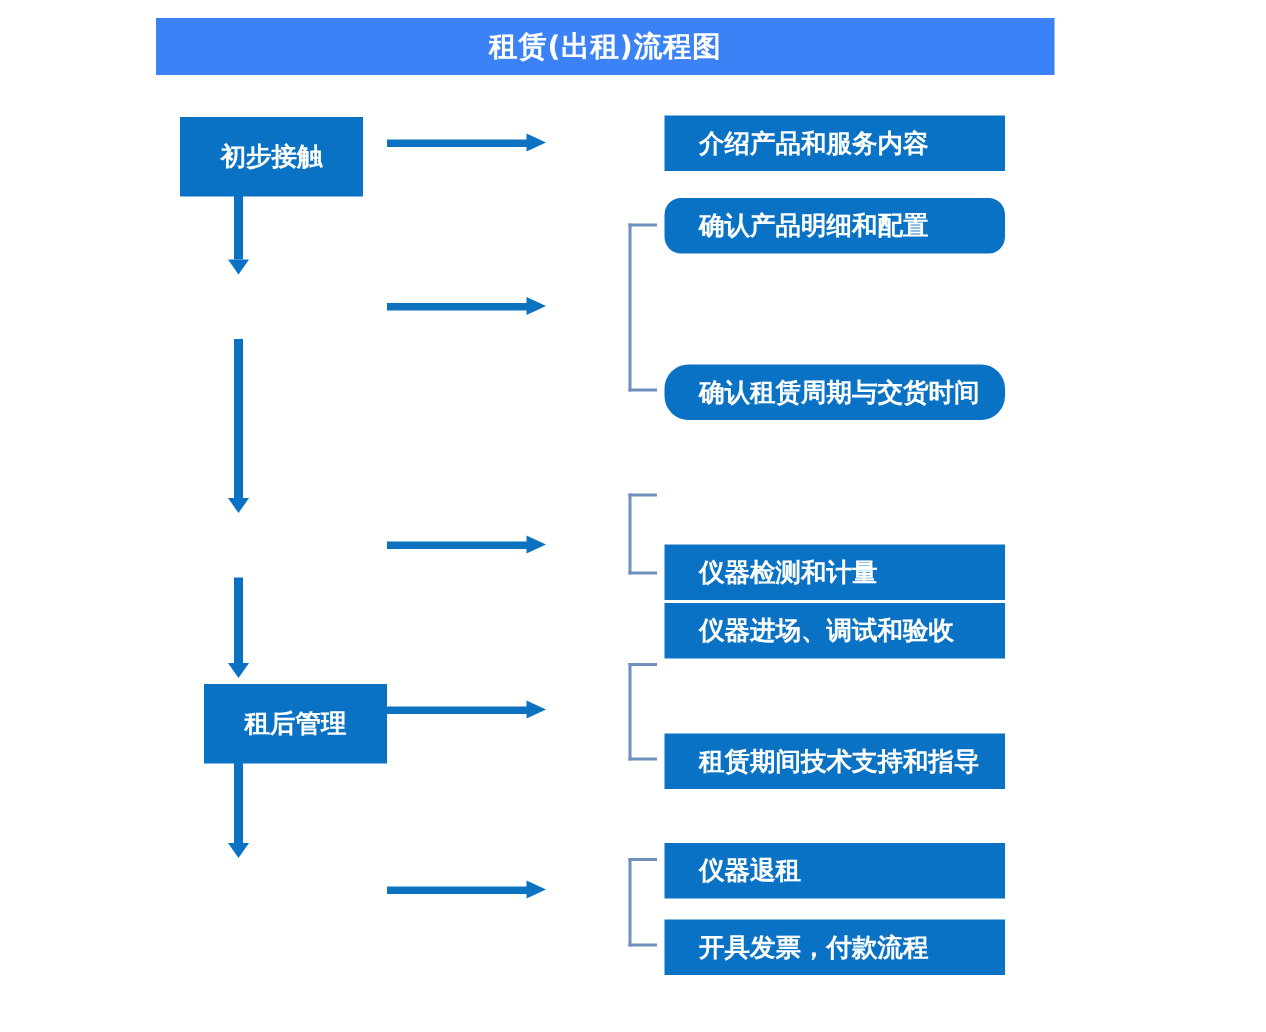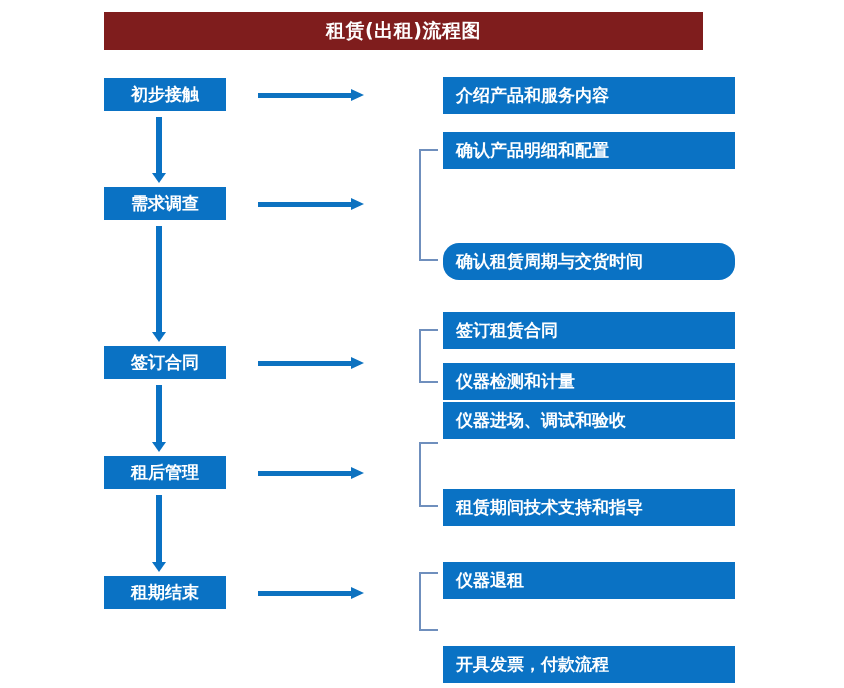--- a/index.html
+++ b/index.html
@@ -22,54 +22,54 @@
     width: 844px;
     height: 688px;
   }
 
   .title-bar {
     position: absolute;
     left: 104px;
     top: 12px;
     width: 599px;
     height: 38px;
-    background: #7f1d1d;
+    background: #3b82f6;
     color: #ffffff;
     display: flex;
     align-items: center;
     justify-content: center;
     font-size: 19px;
     font-weight: bold;
     letter-spacing: 0.5px;
   }
 
   .node {
     position: absolute;
     background: #0a72c4;
     color: #ffffff;
     display: flex;
     align-items: center;
     font-weight: bold;
     box-sizing: border-box;
   }
 
   .node.stage {
-    left: 104px;
+    left: 120px;
     width: 122px;
-    height: 33px;
+    height: 53px;
     justify-content: center;
     font-size: 17px;
   }
 
   .node.detail {
     left: 443px;
-    width: 292px;
+    width: 227px;
     height: 37px;
     justify-content: flex-start;
-    padding-left: 13px;
+    padding-left: 23px;
     font-size: 17px;
   }
 
   
   .v-arrow {
     position: absolute;
     left: 152px;
     width: 14px;
   }
   .v-arrow .shaft {
@@ -128,27 +128,24 @@
 </style>
 </head>
 <body>
 
 <div id="flowchart">
 
   <div class="title-bar">租赁(出租)流程图</div>
 
   <div class="node stage" style="top:78px;">初步接触</div>
 
-  <div class="node stage" style="top:187px;">需求调查</div>
-
-  <div class="node stage" style="top:346px;">签订合同</div>
-
-  <div class="node stage" style="top:456px;">租后管理</div>
-
-  <div class="node stage" style="top:576px;">租期结束</div>
+
+
+  <div class="node stage" style="top:456px;margin-left:16px;">租后管理</div>
+
 
   <div class="v-arrow" style="top:117px; height:66px;">
     <div class="shaft" style="height:56px;"></div>
     <div class="head" style="top:56px;"></div>
   </div>
 
   <div class="v-arrow" style="top:226px; height:116px;">
     <div class="shaft" style="height:106px;"></div>
     <div class="head" style="top:106px;"></div>
   </div>
@@ -184,30 +181,29 @@
       <div class="head"></div>
   </div>
 
   <div class="bracket" style="top:149px; height:112px;"></div>
   <div class="bracket" style="top:329px; height:54px;"></div>
   <div class="bracket" style="top:442px; height:65px;"></div>
   <div class="bracket" style="top:572px; height:59px;"></div>
 
   <div class="node detail" style="top:77px;">介绍产品和服务内容</div>
 
-  <div class="node detail" style="top:132px;">确认产品明细和配置</div>
+  <div class="node detail" style="top:132px;border-radius:11px;">确认产品明细和配置</div>
 
 
   <div class="node detail" style="top:243px;border-radius:16px;">确认租赁周期与交货时间</div>
 
-  <div class="node detail" style="top:312px;">签订租赁合同</div>
 
   <div class="node detail" style="top:363px;">仪器检测和计量</div>
 
   <div class="node detail" style="top:402px;">仪器进场、调试和验收</div>
 
   <div class="node detail" style="top:489px;">租赁期间技术支持和指导</div>
 
   <div class="node detail" style="top:562px;">仪器退租</div>
 
-  <div class="node detail" style="top:646px;">开具发票，付款流程</div>
+  <div class="node detail" style="top:613px;">开具发票，付款流程</div>
 
 </div>
 
 </body></html>

